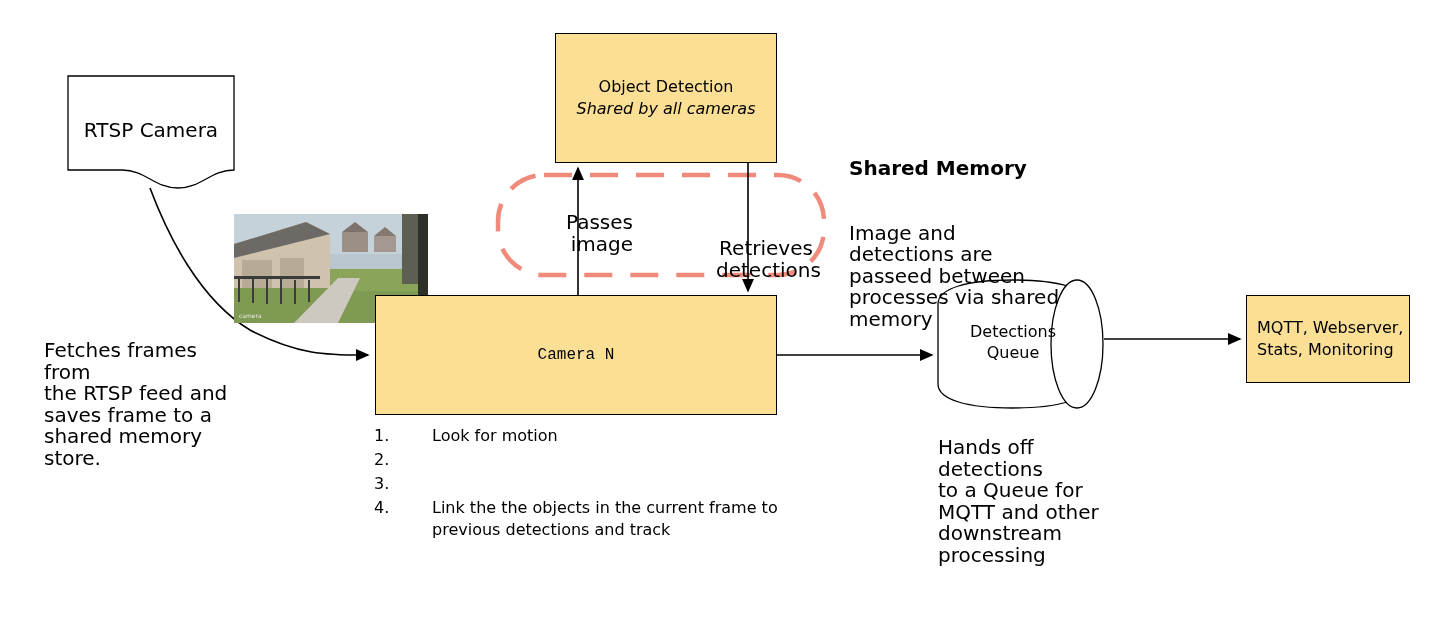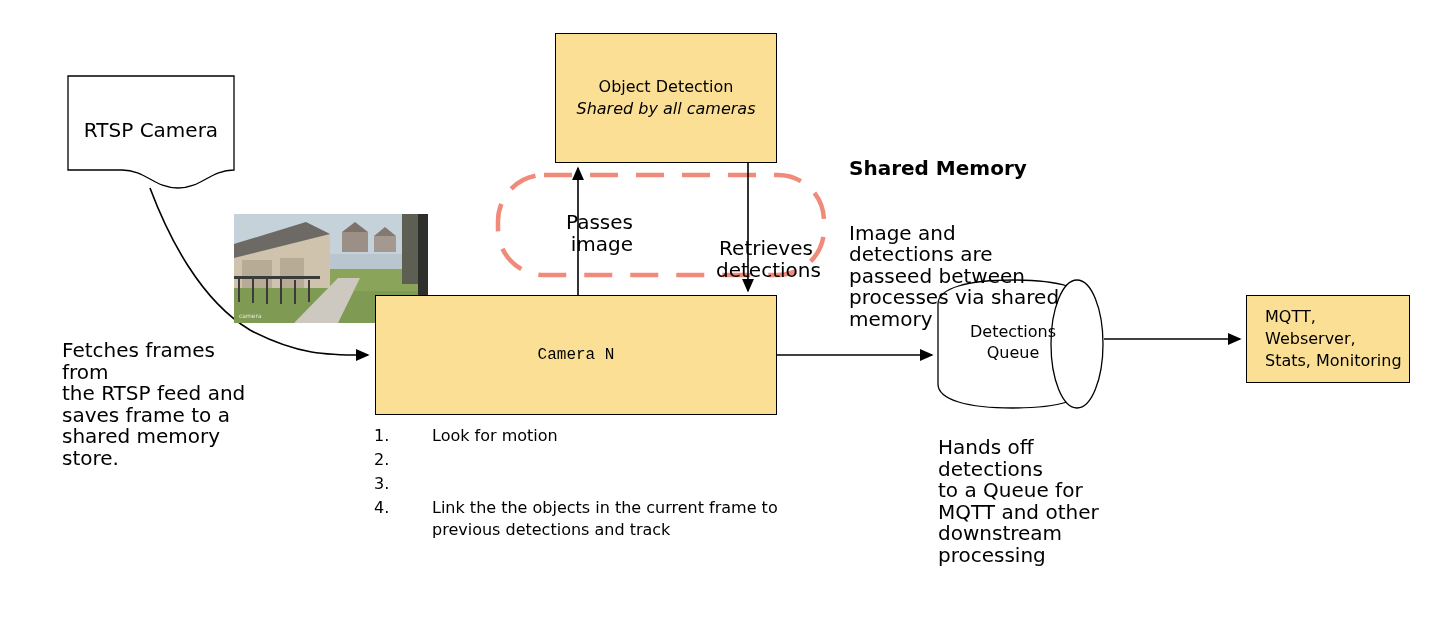--- a/index.html
+++ b/index.html
@@ -94,21 +94,21 @@
   }
   
   #mqtt-box {
     left: 1246px;
     top: 295px;
     width: 164px;
     height: 88px;
     flex-direction: column;
     align-items: flex-start;
     justify-content: center;
-    padding-left: 18px;
+    padding-left: 10px;
     text-align: left;
   }
   #mqtt-box .line1 {
     text-align: left;
     width: 100%;
   }
   
   #detections-queue {
     left: 938px;
     top: 289px;
@@ -160,21 +160,20 @@
   }
   #shared-memory-note {
     left: 849px;
     top: 115px;
     width: 215px;
   }
   #fetches-note {
     left: 44px;
     top: 340px;
     width: 190px;
-    margin-left: 18px;
   }
   #hands-off-note {
     left: 938px;
     top: 437px;
     width: 180px;
   }
   svg.overlay {
     position: absolute;
     left: 0;
     top: 0;

